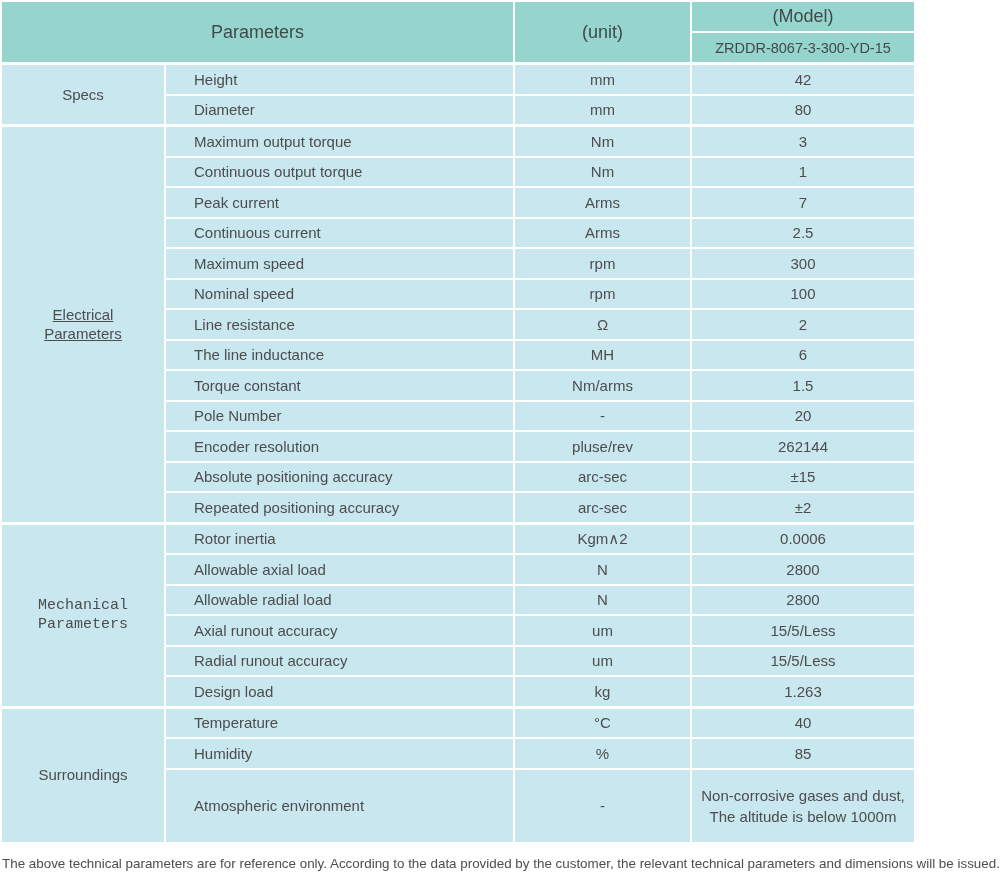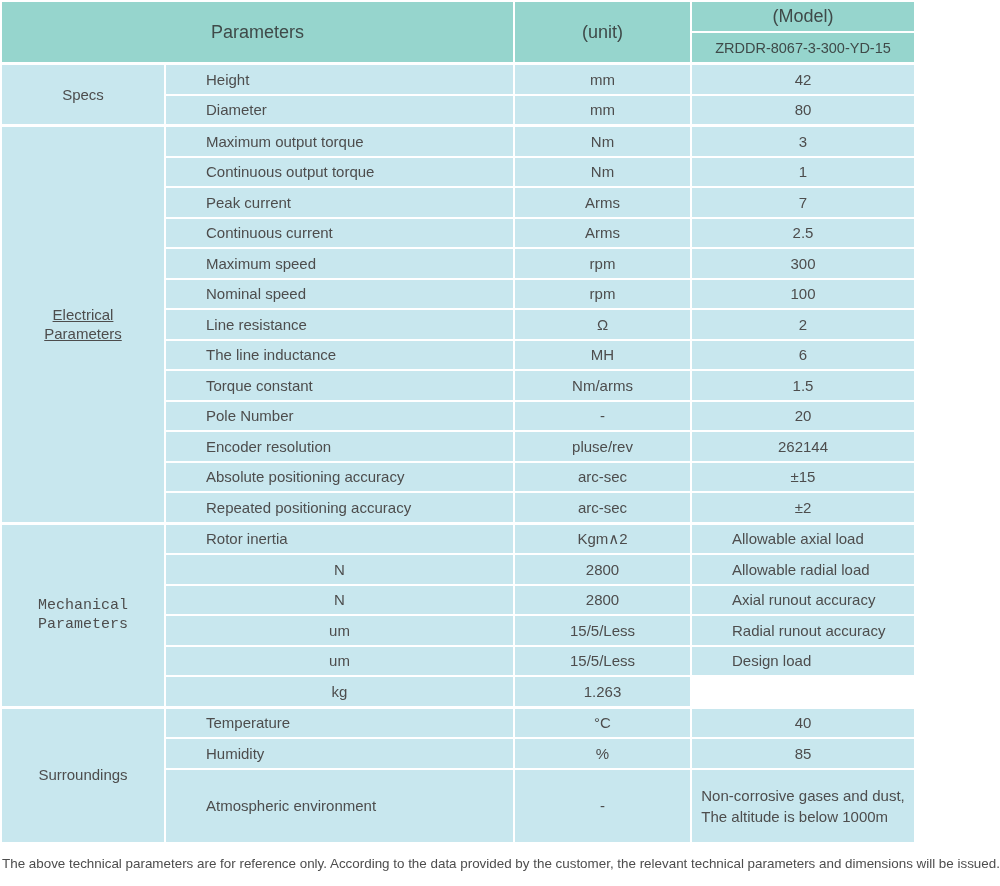--- a/index.html
+++ b/index.html
@@ -53,23 +53,24 @@
   }
   .group-cell{
     background:var(--blue);
     font-size:15px;
     text-align:center;
     line-height:1.3;
     padding:8px 14px;
   }
   .param-cell{
     justify-content:flex-start;
-    padding-left:40px;
+    padding-left:28px;
   }
   .value-lines{
+    text-align:center;
     line-height:1.4;
     font-size:15px;
   }
   .footnote{
     margin-top:12px;
     padding:0 2px;
     font-size:13.4px;
     color:var(--ink);
     white-space:nowrap;
     text-align:right;
@@ -134,20 +135,21 @@
         <div class="cell body-cell unit-cell">arc-sec</div>
         <div class="cell body-cell value-cell">±15</div>
         <div class="cell body-cell param-cell">Repeated positioning accuracy</div>
         <div class="cell body-cell unit-cell">arc-sec</div>
         <div class="cell body-cell value-cell">±2</div>
       </div>
       <div class="section-grid" style="grid-template-rows: 28.5px 28.5px 28.5px 28.5px 28.5px 28.5px;">
         <div class="cell group-cell" style="grid-row: 1 / span 6; font-family: Liberation Mono, monospace;">Mechanical Parameters</div>
         <div class="cell body-cell param-cell">Rotor inertia</div>
         <div class="cell body-cell unit-cell">Kgm∧2</div>
+        <div class="cell body-cell value-cell">0.0006</div>
         <div class="cell body-cell param-cell">Allowable axial load</div>
         <div class="cell body-cell unit-cell">N</div>
         <div class="cell body-cell value-cell">2800</div>
         <div class="cell body-cell param-cell">Allowable radial load</div>
         <div class="cell body-cell unit-cell">N</div>
         <div class="cell body-cell value-cell">2800</div>
         <div class="cell body-cell param-cell">Axial runout accuracy</div>
         <div class="cell body-cell unit-cell">um</div>
         <div class="cell body-cell value-cell">15/5/Less</div>
         <div class="cell body-cell param-cell">Radial runout accuracy</div>

